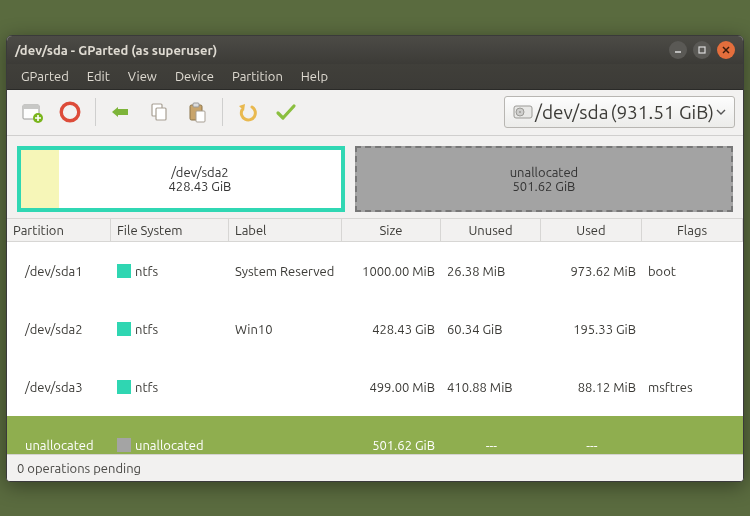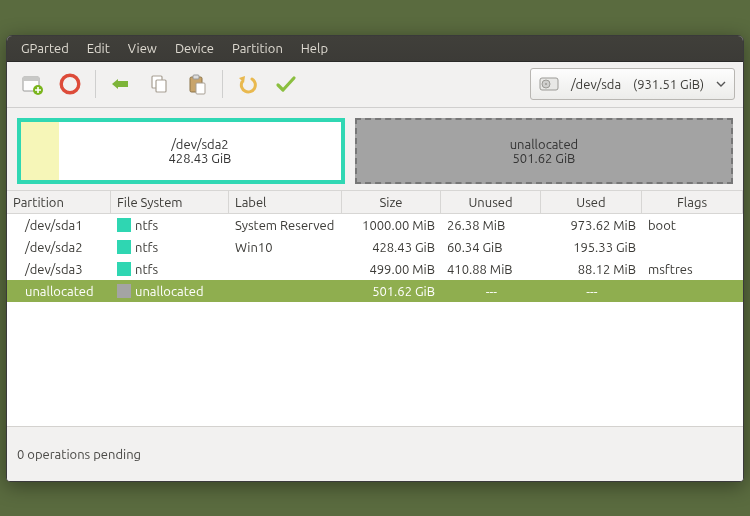--- a/index.html
+++ b/index.html
@@ -8,46 +8,65 @@
   .titlebar { background: linear-gradient(#4c4b46,#3c3b37); height: 28px; display: flex; align-items: center; padding: 0 8px; color: #dfdbd2; font-size: 13px; font-weight: bold; }
   .titlebar .title { flex: 1; }
   .tbtn { width: 18px; height: 18px; border-radius: 9px; margin-left: 6px; display:flex; align-items:center; justify-content:center; }
   .tmin { background:#5a5955;} .tmax{background:#5a5955;} .tclose{background:#e46e3c;}
   .tbtn svg { width:10px; height:10px; }
   .menubar { background: linear-gradient(#403f3a,#3c3b37); height: 26px; display:flex; align-items:center; padding:0 6px; gap:2px; border-bottom:1px solid #2a2a28;}
   .menubar .mi { color:#dfdbd2; font-size:13px; padding:3px 8px; border-radius:3px; cursor:default;}
   .toolbar { height:46px; background:#f2f1f0; display:flex; align-items:center; padding:0 8px; gap:4px; border-bottom:1px solid #d0cfce;}
   .tbicon { width:34px; height:34px; display:flex; align-items:center; justify-content:center; border-radius:3px; }
   .tbsep { width:1px; height:28px; background:#cfcfce; margin:0 4px;}
-  .devsel { margin-left:auto; height:32px; border:1px solid #b8b6b2; border-radius:3px; background:linear-gradient(#fdfdfd,#ececea); display:flex; align-items:center; padding:0 8px; gap:12px; font-size:13px; color:#3c3b37;}
+  .devsel { margin-left:auto; height:32px; border:1px solid #b8b6b2; border-radius:3px; background:linear-gradient(#fdfdfd,#ececea); display:flex; align-items:center; padding:0 8px; gap:2px; font-size:19px; color:#3c3b37;}
   .vmap { padding:10px 10px 6px 10px; display:flex; gap:10px; }
   .vbox { height:66px; position:relative; }
   .vbox.sel { border:4px solid #30d7b3; background:#fff; display:flex; }
   .vbox .yellow { width:38px; background:#f6f6b8; }
   .vbox .txt { flex:1; display:flex; flex-direction:column; align-items:center; justify-content:center; font-size:13px; color:#333; }
   .unalloc { border:2px dashed #777; background:#a3a3a3; display:flex; flex-direction:column; align-items:center; justify-content:center; font-size:13px; color:#333;}
   .table { font-size:13px; color:#3c3b37; }
   .thead { display:flex; background:#f2f1f0; border-top:1px solid #d7d6d4; border-bottom:1px solid #d7d6d4; }
   .th { padding:4px 6px; border-right:1px solid #d7d6d4; white-space:nowrap; overflow:hidden; }
-  .tbody .tr { display:flex; padding:2px 0; }
+  .tbody .tr { display:flex; padding:20px 0; }
   .td { padding:2px 6px; white-space:nowrap; overflow:hidden; }
   .c-part{width:104px;} .c-fs{width:118px;} .c-lab{width:113px;text-align:left;} .c-size{width:99px;text-align:right;} .c-used{width:101px;} .c-unused{width:100px;text-align:right;} .c-flags{flex:1;text-align:left;padding-left:6px;}
   .thead .c-size,.thead .c-used,.thead .c-unused,.thead .c-flags{text-align:center;}
   .fsbox { display:inline-block; width:14px; height:14px; vertical-align:-2px; margin-right:4px;}
   .ntfs{background:#2fd6b2;} .una{background:#a4a4a4;}
   .tr.selrow{ background:#8fae4f; color:#fff; }
   .tablearea{ background:#fff; height:212px; overflow:hidden; }
-  .status{ border-top:1px solid #d4d2cf; padding:20px 10px; font-size:13px; color:#4a4946; background:#f2f1f0;}
+  .status{ border-top:1px solid #d4d2cf; padding:6px 10px; font-size:13px; color:#4a4946; background:#f2f1f0;}
   svg{display:block;}
 </style>
 </head>
 <body>
 
 <div class="window">
 
+  <div class="titlebar">
+    <span class="title">/dev/sda - GParted (as superuser)</span>
+    <span class="tbtn tmin">
+        <svg viewBox="0 0 10 10">
+          <line x1="2" y1="7" x2="8" y2="7" stroke="#ddd" stroke-width="1.5"></line>
+        </svg>
+      </span>
+    <span class="tbtn tmax">
+        <svg viewBox="0 0 10 10">
+          <rect x="2" y="2" width="6" height="6" fill="none" stroke="#ddd" stroke-width="1.2"></rect>
+        </svg>
+      </span>
+    <span class="tbtn tclose">
+        <svg viewBox="0 0 10 10">
+          <line x1="2" y1="2" x2="8" y2="8" stroke="#3a1a0a" stroke-width="1.5"></line>
+          <line x1="8" y1="2" x2="2" y2="8" stroke="#3a1a0a" stroke-width="1.5"></line>
+        </svg>
+      </span>
+  </div>
 
   <div class="menubar">
     <span class="mi">GParted</span>
     <span class="mi">Edit</span>
     <span class="mi">View</span>
     <span class="mi">Device</span>
     <span class="mi">Partition</span>
     <span class="mi">Help</span>
   </div>
 

